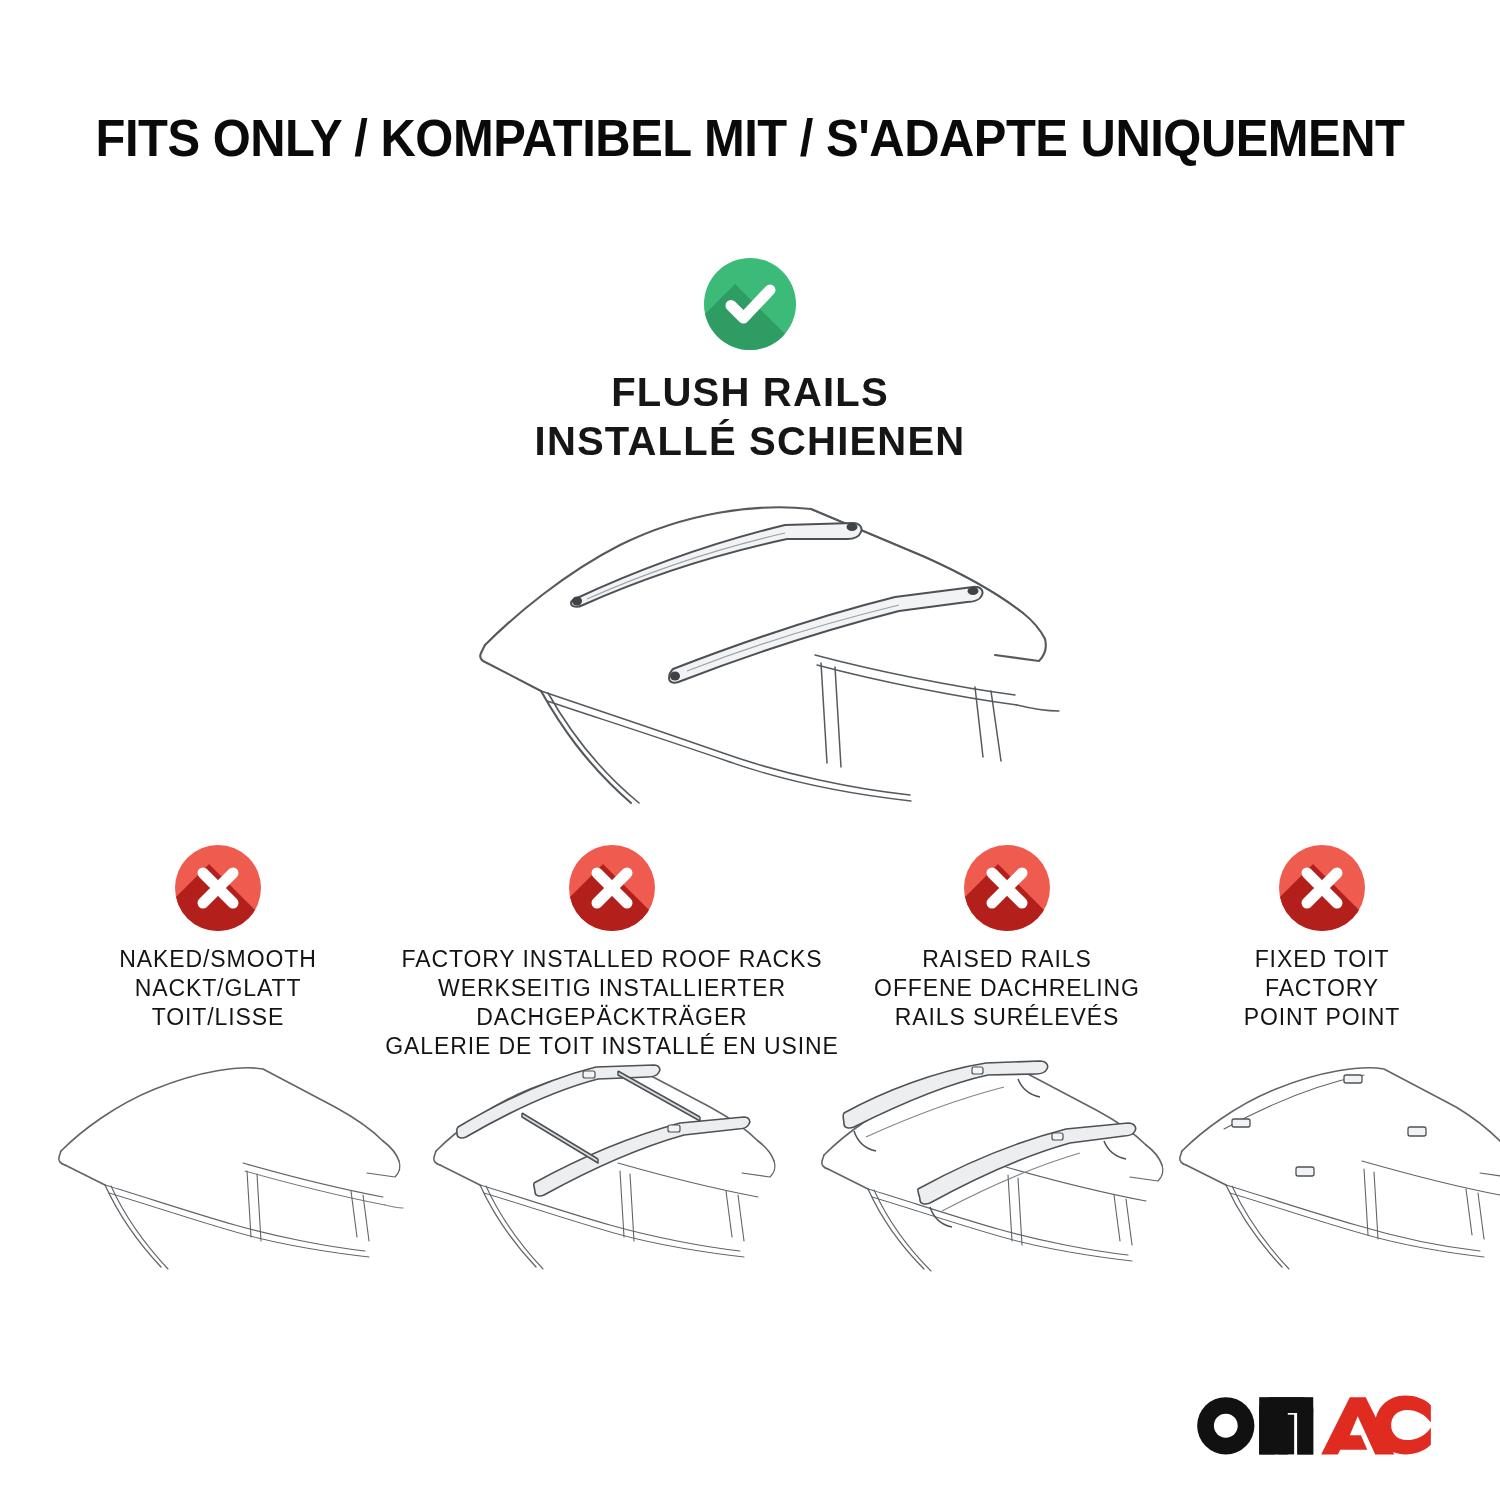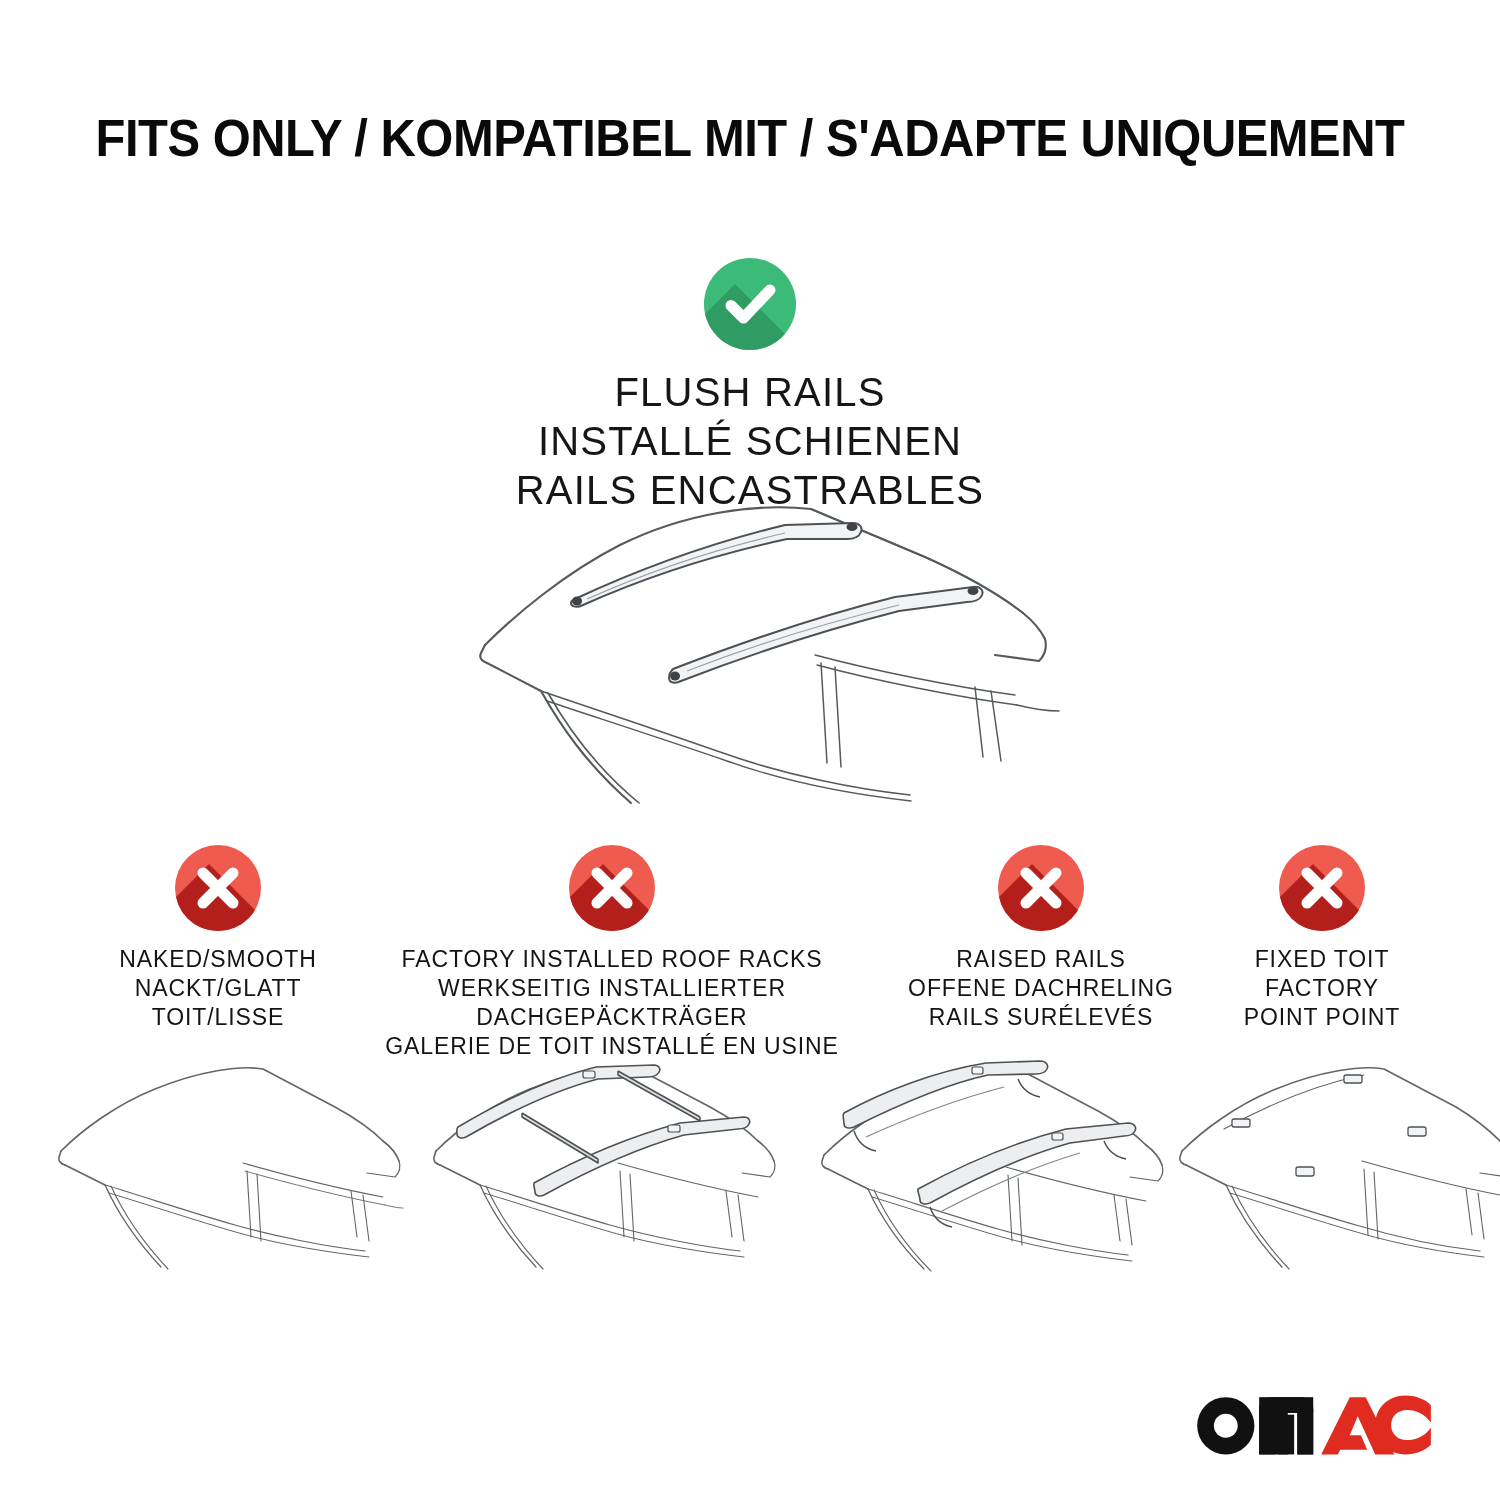--- a/index.html
+++ b/index.html
@@ -84,21 +84,21 @@
     position: absolute;
     left: 0; top: 0;
     width: 100%;
     height: 100%;
   }
 
   #ok-labels {
     margin-top: 18px;
     font-size: 40px;
     line-height: 1.22;
-    font-weight: 400;
+    font-weight: 700;
     letter-spacing: 1.2px;
     color: #161616;
   }
   #ok-labels div { white-space: nowrap; }
 
   
   #hero-roof {
     position: absolute;
     left: 455px;
     top: 495px;
@@ -127,21 +127,21 @@
   .bad-roof {
     position: absolute;
     top: 1055px;
     height: 235px;
   }
   .bad-roof svg { width: 100%; height: 100%; display: block; }
 
   
   #col-1 { left: 53px;   width: 330px; }
   #col-2 { left: 384px;  width: 456px; }
-  #col-3 { left: 878px;  width: 326px; }
+  #col-3 { left: 844px;  width: 326px; }
   #col-4 { left: 1172px; width: 300px; }
 
   #roof-1 { left: 45px;   width: 360px; }
   #roof-2 { left: 418px;  width: 368px; }
   #roof-3 { left: 806px;  width: 368px; }
   #roof-4 { left: 1168px; width: 340px; }
 
   
   #logo {
     position: absolute;
@@ -163,21 +163,20 @@
   <div class="badge green">
     <span class="shadow"></span>
     <svg viewBox="0 0 92 92" aria-hidden="true">
       <path d="M27 47.5 L39.5 60 L66 32" fill="none" stroke="#ffffff" stroke-width="11" stroke-linecap="round" stroke-linejoin="round"></path>
     </svg>
   </div>
 
   <div id="ok-labels">
     <div>FLUSH RAILS</div>
     <div>INSTALLÉ SCHIENEN</div>
-    <div>RAILS ENCASTRABLES</div>
   </div>
 </div>
 
 <div id="hero-roof">
   <svg viewBox="0 0 610 310" aria-hidden="true">
     <g fill="none" stroke="#555a5e" stroke-width="2.1" stroke-linecap="round" stroke-linejoin="round">
 
       <path d="M30 150 C60 120 110 78 165 50 C230 18 300 8 356 14 L470 62
                C510 80 545 100 568 118"></path>
       <path d="M30 150 L26 158 C24 162 26 166 32 168"></path>

